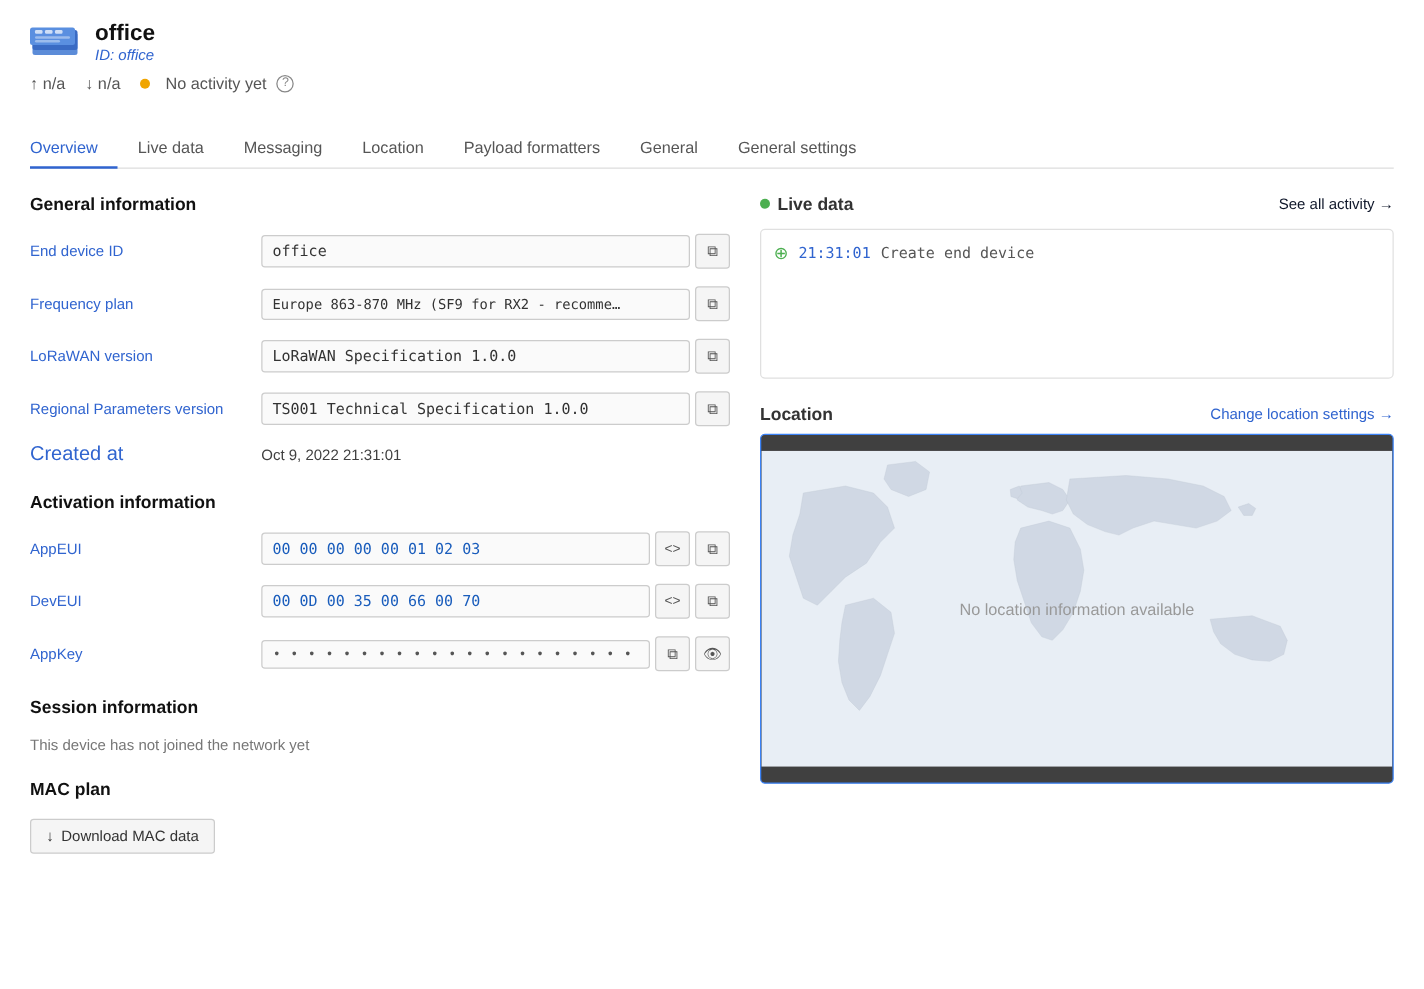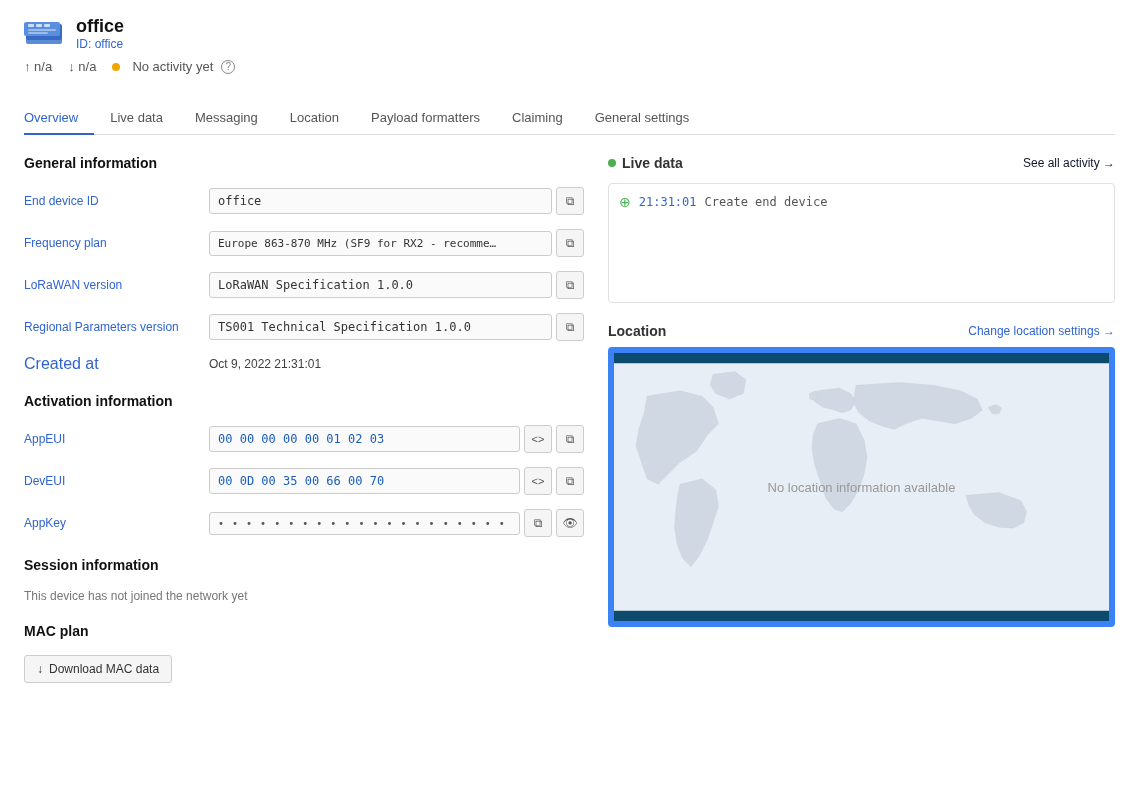--- a/index.html
+++ b/index.html
@@ -4,21 +4,21 @@
   <style>
     * { box-sizing: border-box; margin: 0; padding: 0; }
     body { font-family: -apple-system, BlinkMacSystemFont, 'Segoe UI', sans-serif; font-size: 13px; color: #333; background: #fff; }
     
     .page { padding: 16px 24px; max-width: 1139px; }
     
     
     .device-header { display: flex; align-items: center; gap: 12px; margin-bottom: 8px; }
     .device-icon { width: 40px; height: 32px; }
     .device-title h1 { font-size: 18px; font-weight: 600; color: #111; }
-    .device-title .device-id { font-size: 12px; color: #555; }
+    .device-title .device-id { font-size: 12px; color: #555; font-style: italic; }
     .device-title .device-id span { color: #3064cf; }
     
     .status-bar { display: flex; align-items: center; gap: 16px; margin-bottom: 28px; font-size: 13px; color: #555; }
     .status-up { color: #555; }
     .status-down { color: #555; }
     .status-dot { width: 8px; height: 8px; border-radius: 50%; background: #f0a500; display: inline-block; margin-right: 4px; }
     .status-activity { display: flex; align-items: center; gap: 8px; color: #555; }
     .help-icon { width: 14px; height: 14px; border-radius: 50%; border: 1px solid #888; display: inline-flex; align-items: center; justify-content: center; font-size: 10px; color: #888; cursor: pointer; }
     
     
@@ -67,21 +67,21 @@
     .live-data-box { border: 1px solid #e0e0e0; border-radius: 4px; padding: 10px; min-height: 120px; background: #fff; margin-bottom: 20px; }
     .activity-item { display: flex; align-items: center; gap: 8px; font-size: 12px; }
     .activity-time { color: #3064cf; font-family: monospace; }
     .activity-desc { color: #555; font-family: monospace; }
     
     
     .location-header { display: flex; justify-content: space-between; align-items: center; margin-bottom: 8px; }
     .location-title { font-weight: 600; font-size: 14px; }
     .change-location-link { font-size: 12px; color: #3064cf; cursor: pointer; }
     
-    .map-container { border: 6px solid #3b82f6; border-radius: 4px; height: 280px; background: #0c4a6e; position: relative; overflow: hidden; display: flex; align-items: center; justify-content: center; }
+    .map-container { border: 1px solid #3b82f6; border-radius: 4px; height: 280px; background: #404040; position: relative; overflow: hidden; display: flex; align-items: center; justify-content: center; }
     .map-no-info { font-size: 13px; color: #999; z-index: 2; position: relative; }
     
     
     .world-map-bg { position: absolute; top: 0; left: 0; width: 100%; height: 100%; }
     
     
     .appkey-dots { letter-spacing: 2px; font-family: monospace; font-size: 10px; color: #555; }
   </style>
 </head>
 <body>
@@ -119,21 +119,21 @@
       <span class="help-icon">?</span>
     </span>
   </div>
 
   <div class="tabs">
     <a class="tab active">Overview</a>
     <a class="tab">Live data</a>
     <a class="tab">Messaging</a>
     <a class="tab">Location</a>
     <a class="tab">Payload formatters</a>
-    <a class="tab">Claiming</a>
+    <a class="tab">General</a>
     <a class="tab">General settings</a>
   </div>
 
   <div class="main-content">
 
     <div class="left-panel">
 
       <div class="section-title">General information</div>
 
       <div class="form-row">

